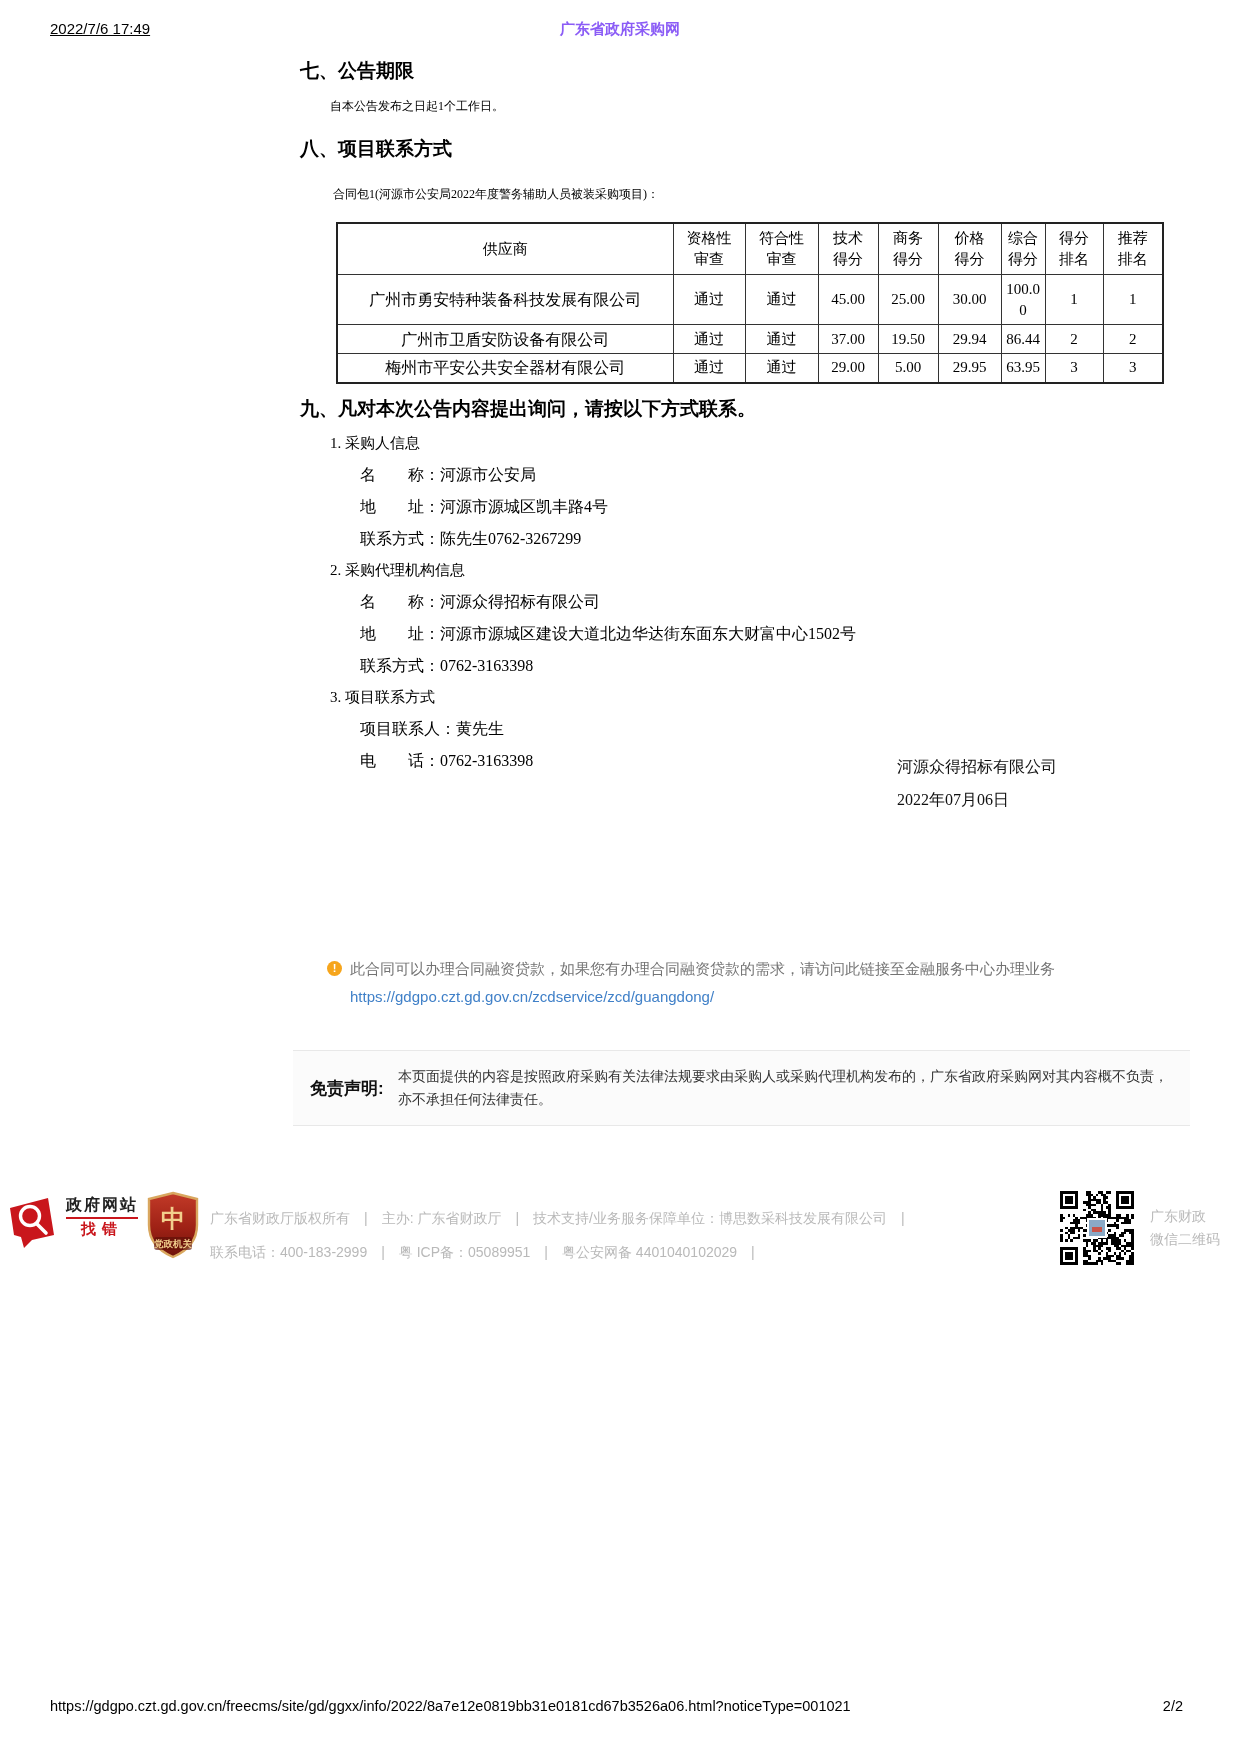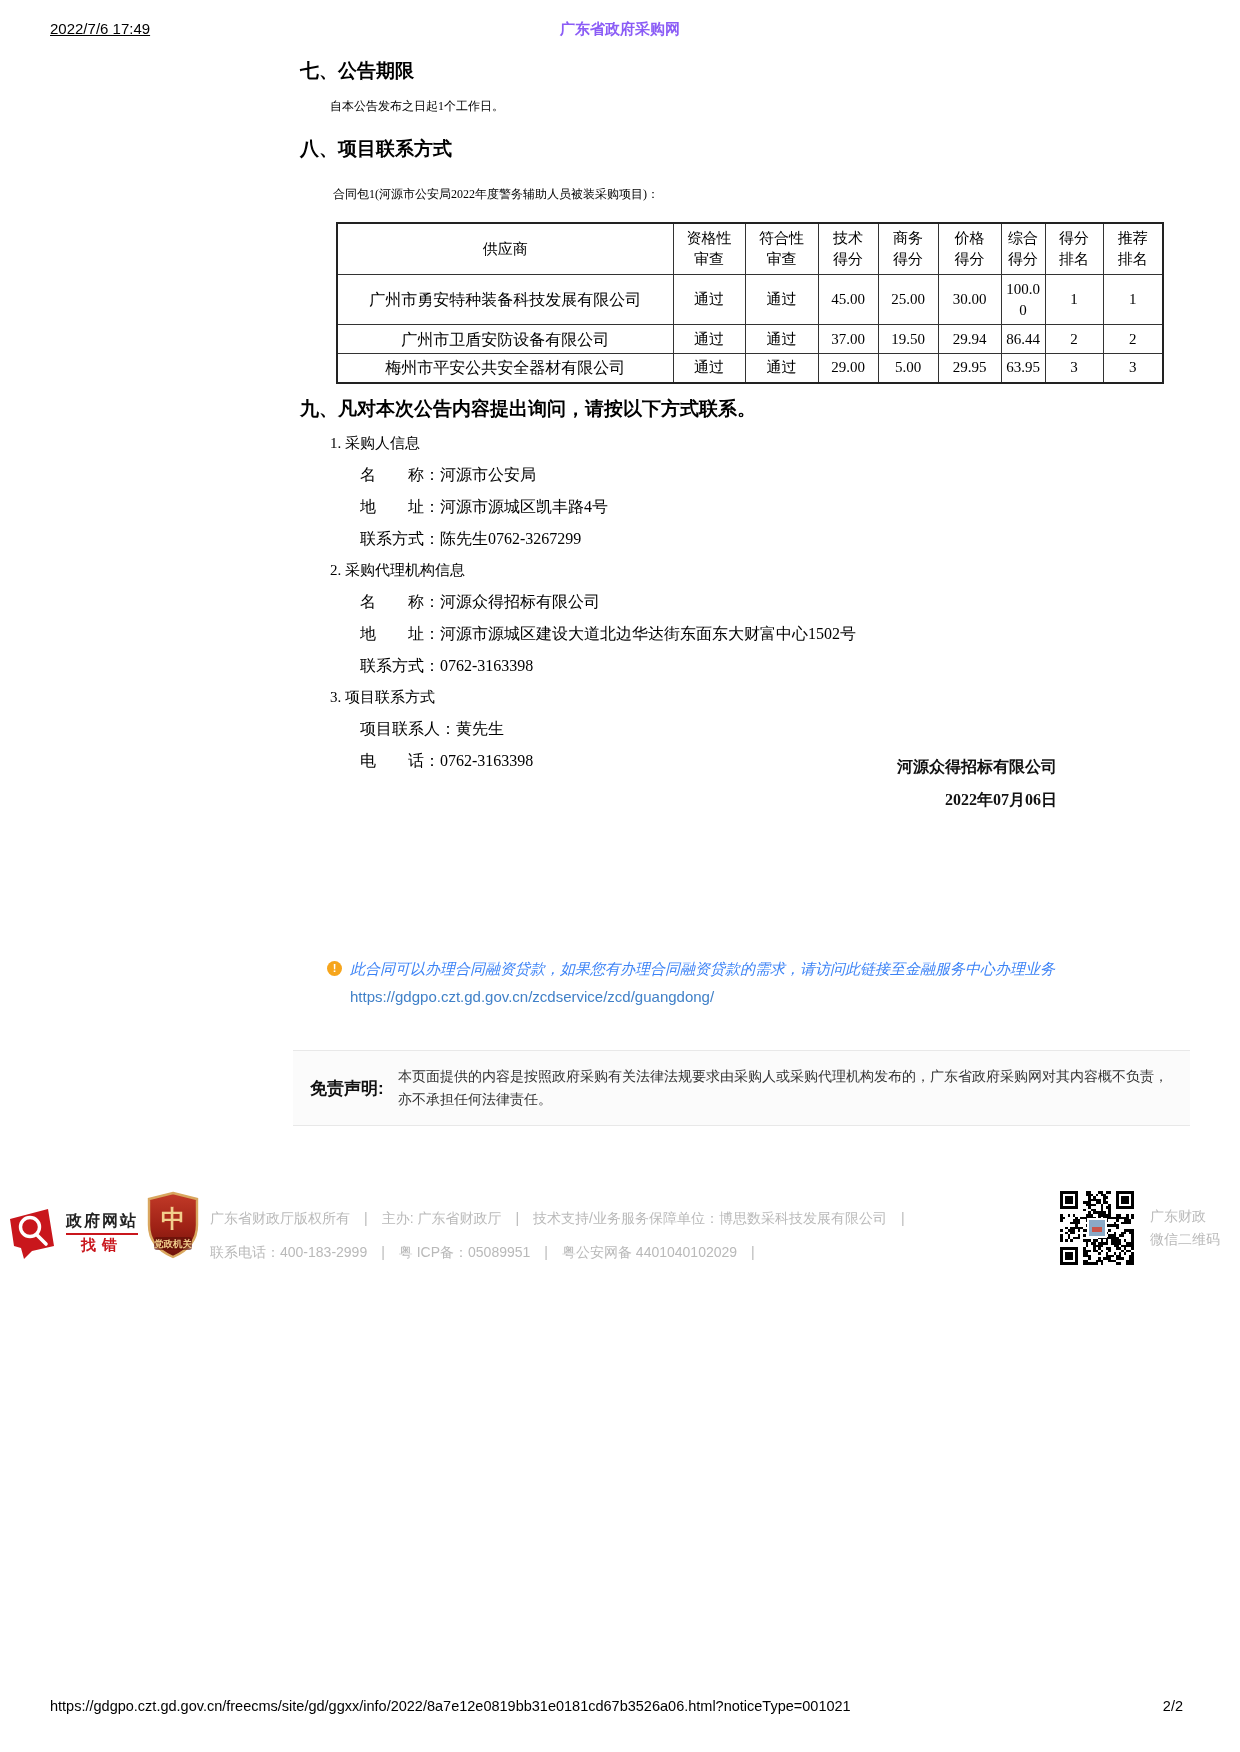--- a/index.html
+++ b/index.html
@@ -28,40 +28,40 @@
   #score-table tr.r0{height:50px;} #score-table tr.r1,#score-table tr.r2{height:29px;}
   #score-table td:first-child{font-size:16px;}
   #score-table td.num{word-break:break-all;}
 
   
   #contacts{position:absolute;top:428px;left:330px;}
   .contact-title{font-size:15px;line-height:31px;height:31px;color:#000;}
   .contact-line{font-size:16px;line-height:32px;height:32px;padding-left:30px;color:#000;}
 
   
-  #signature{position:absolute;top:750px;right:183px;text-align:right;font-size:16px;font-weight:bold;}
+  #signature{position:absolute;top:750px;right:183px;font-size:16px;}
   #signature div{line-height:33px;}
 
   
   #loan-notice{position:absolute;top:958px;left:327px;width:840px;}
   .notice-row{display:flex;align-items:flex-start;}
   .notice-icon{flex:0 0 15px;width:15px;height:15px;border-radius:50%;background:#F6A51C;
       color:#fff;font-size:11px;line-height:15px;text-align:center;font-weight:bold;margin:3px 8px 0 0;}
-  .notice-text{font-size:15px;line-height:22px;color:#3b82f6;font-style:italic;}
+  .notice-text{font-size:15px;line-height:22px;color:#737373;}
   .notice-link{display:block;margin:8px 0 0 23px;font-size:15px;color:#4080C8;text-decoration:none;}
 
   
   #disclaimer{position:absolute;top:1050px;left:293px;width:897px;height:74px;background:#fbfbfb;
       border-top:1px solid #e8e8e8;border-bottom:1px solid #e8e8e8;display:flex;align-items:center;}
   .disc-label{flex:0 0 88px;padding-left:17px;font-size:17px;font-weight:bold;color:#111;}
   .disc-text{width:770px;font-size:14px;line-height:23px;color:#333;}
 
   
   #site-footer{position:absolute;top:1185px;left:0;width:1240px;height:130px;}
-  #error-logo{position:absolute;left:8px;top:21px;display:flex;align-items:center;cursor:pointer;}
+  #error-logo{position:absolute;left:8px;top:10px;display:flex;align-items:flex-start;cursor:pointer;}
   .el-text{margin-left:6px;text-align:center;}
   .el-line1{font-size:16px;font-weight:bold;color:#222;letter-spacing:2px;line-height:20px;}
   .el-rule{height:2px;background:#C9161C;margin:2px 0 3px;}
   .el-line2{font-size:15px;font-weight:bold;color:#C9161C;letter-spacing:6px;line-height:18px;font-family:Liberation Mono, monospace;}
   #gov-badge{position:absolute;left:146px;top:6px;cursor:pointer;}
   #footer-info{position:absolute;left:210px;top:16px;color:#b9b9b9;font-size:14px;}
   #footer-info div{line-height:34px;}
   #qr{position:absolute;left:1060px;top:6px;width:74px;height:74px;}
   #qr-label{position:absolute;left:1150px;top:20px;color:#b9b9b9;font-size:14px;}
   #qr-label div{line-height:23px;}

